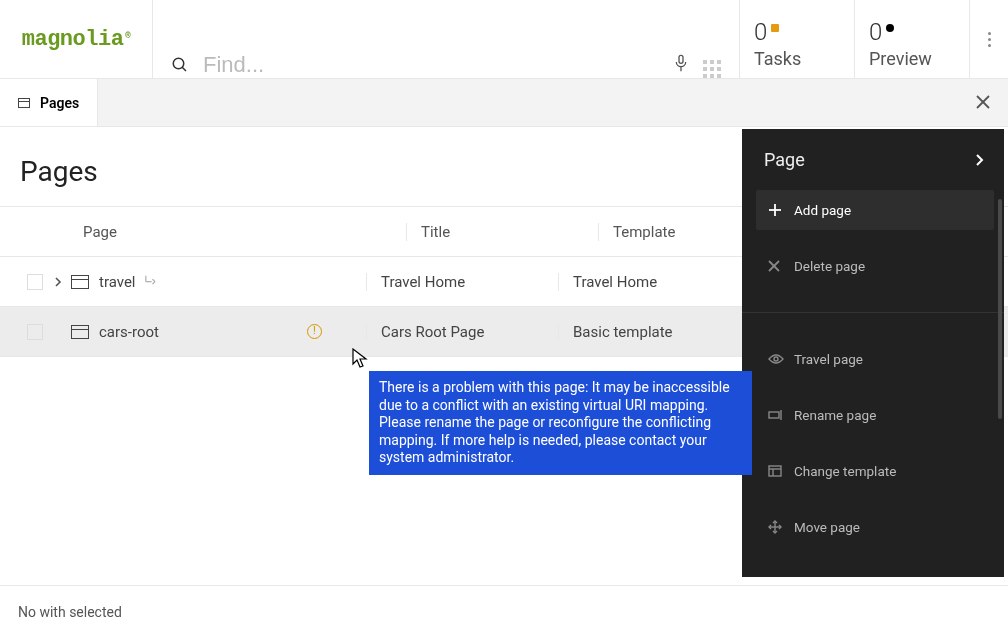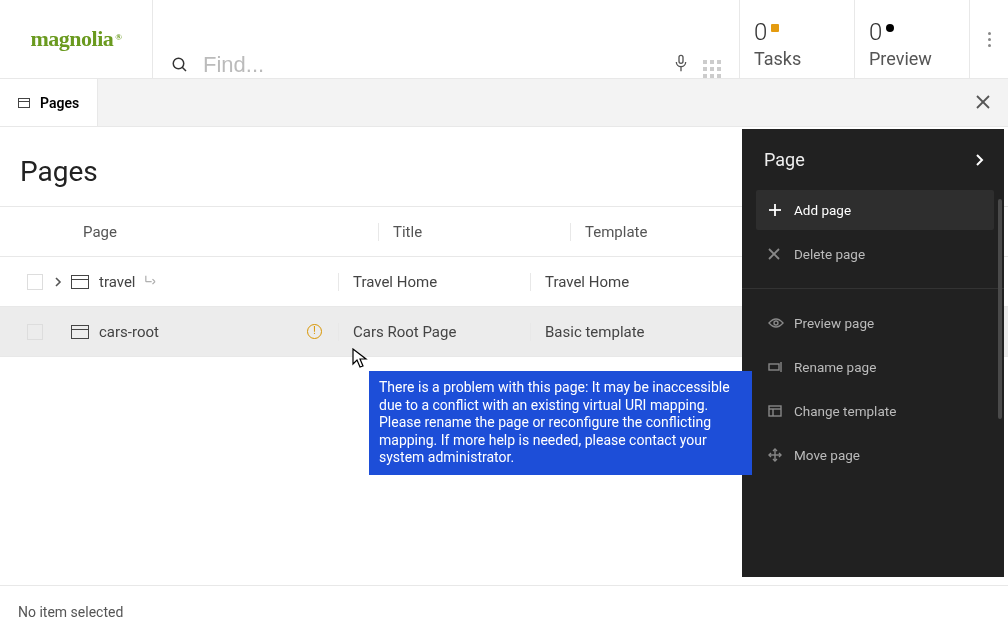--- a/index.html
+++ b/index.html
@@ -1,21 +1,21 @@
 <!DOCTYPE html>
 <html><head>
 <meta charset="utf-8">
 <style>
   * { box-sizing: border-box; margin: 0; padding: 0; }
   html, body { width: 1008px; height: 637px; overflow: hidden; font-family: -apple-system, BlinkMacSystemFont, "Segoe UI", Roboto, Helvetica, Arial, sans-serif; background: #fff; }
 
   
   .header { display: flex; height: 79px; border-bottom: 1px solid #e8e8e8; }
   .logo-cell { width: 153px; display: flex; align-items: center; justify-content: center; border-right: 1px solid #e8e8e8; }
-  .logo { font-family: Liberation Serif, serif; font-weight: 600; letter-spacing: -0.5px; }
+  .logo { font-family: Liberation Mono, monospace; font-weight: 600; letter-spacing: -0.5px; }
   .logo span.brand { color: #6a9a1f; font-size: 22px; }
   .logo span.reg { font-size: 9px; color: #6a9a1f; vertical-align: super; margin-left: 2px; }
   .search-cell { flex: 1; display: flex; align-items: flex-end; padding: 0 18px; border-right: 1px solid #e8e8e8; position: relative; }
   .search-icon { color: #444; margin-right: 14px; }
   .search-input { flex: 1; border: none; outline: none; font-size: 22px; color: #333; }
   .search-input::placeholder { color: #bbb; }
   .search-mic { color: #666; margin-right: 14px; }
   .grid-dots { display: inline-grid; grid-template-columns: repeat(3,4px); grid-auto-rows: 4px; gap: 3px; }
   .grid-dots i { width: 4px; height: 4px; background: #ccc; display: block; }
   .header-side { width: 115px; border-right: 1px solid #e8e8e8; padding: 18px 14px 0 14px; }
@@ -44,21 +44,21 @@
   .tree-ic::after { content:""; position:absolute; top:8px; left:8px; width:4px; height:4px; border:1.2px solid #888; }
   .tree-ic span { position:absolute; top:4px; left:4px; width:4px; height:6px; border-left:1.2px solid #888; border-bottom:1.2px solid #888; }
   .list-ic { width: 14px; height: 12px; display: inline-flex; flex-direction: column; justify-content: space-between; }
   .list-ic i { display:block; height: 1.5px; background: #bbb; }
 
   
   .table { width: 100%; }
   .thead { display: flex; height: 50px; align-items: center; border-bottom: 1px solid #e8e8e8; font-size: 15px; color: #555; background: #fff; }
   .col-select { width: 48px; }
   .col-page { width: 330px; padding-left: 35px; }
-  .col-title { width: 192px; border-left: 1px solid #e8e8e8; padding-left: 14px; }
+  .col-title { width: 192px; border-left: 1px solid #e8e8e8; padding-left: 14px; margin-left: 28px; }
   .col-template { flex: 1; border-left: 1px solid #e8e8e8; padding-left: 14px; }
   .trow { display: flex; height: 50px; align-items: center; border-bottom: 1px solid #e8e8e8; font-size: 15px; color: #444; }
   .trow.sel { background: #ececec; }
   .chk { width: 16px; height: 16px; border: 1.5px solid #ddd; margin-left: 19px; }
   .chev { width: 14px; text-align: center; color: #666; margin-left: 8px; }
   .page-ic { width: 18px; height: 14px; border: 1.5px solid #444; margin-left: 6px; margin-right: 10px; position: relative; }
   .page-ic::after { content:""; position:absolute; top:3px; left:0; right:0; border-top:1px solid #444; }
   .node-tool { color: #999; margin-left: 8px; font-size: 11px; }
   .warn-ic { width: 15px; height: 15px; border: 1.5px solid #d99500; color: #d99500; border-radius: 50%; text-align: center; font-size: 11px; line-height: 12px; margin-left: auto; margin-right: 16px; }
   .trow .col-title, .trow .col-template { color: #444; }
@@ -66,21 +66,21 @@
 
   
   .tooltip { position: absolute; left: 369px; top: 371px; width: 383px; background: #1d4ed8; color: #fff; font-size: 14px; line-height: 1.25; padding: 8px 10px; z-index: 60; }
   .cursor { position: absolute; left: 352px; top: 348px; z-index: 61; pointer-events: none; }
   .cursor svg { display:block; }
 
   
   .side-panel { position: absolute; right: 4px; top: 129px; width: 262px; height: 448px; background: #212121; color: #eee; z-index: 50; display:flex; flex-direction:column; }
   .sp-head { display: flex; align-items: center; padding: 20px 20px 20px 22px; font-size: 18px; font-weight: 400; }
   .sp-head .chev-r { margin-left: auto; color: #fff; }
-  .sp-body { padding: 0 10px 14px 14px; display:flex; flex-direction:column; gap:4px; overflow:hidden; }
+  .sp-body { padding: 0 10px 14px 14px; display:flex; flex-direction:column; gap:16px; overflow:hidden; }
   .sp-scroll { position:absolute; right:2px; top: 70px; width:4px; height: 220px; background: #4a4a4a; border-radius: 2px; }
   .action { display: flex; align-items: center; height: 40px; padding: 0 12px; font-size: 13.5px; color: #bbb; }
   .action.enabled { background: #2e2e2e; color: #fff; border-radius: 2px; }
   .action .ic { width: 26px; display:flex; align-items:center; color: #888; }
   .action.enabled .ic { color: #fff; }
   .sep { height: 1px; background: #333; margin: 10px -14px; }
 
   
   .footer { position: absolute; left: 0; right: 0; bottom: 0; height: 52px; border-top: 1px solid #e8e8e8; display: flex; align-items: center; padding-left: 18px; font-size: 14px; color: #555; background: #fff; z-index: 40; }
 
@@ -244,21 +244,21 @@
         <span>Delete page</span>
       </div>
       <div class="sep"></div>
       <div class="action">
         <span class="ic">
           <svg width="16" height="12" viewBox="0 0 16 12" fill="none" stroke="#888" stroke-width="1.4">
             <path d="M1 6 Q8 -2 15 6 Q8 14 1 6 Z"></path>
             <circle cx="8" cy="6" r="2"></circle>
           </svg>
         </span>
-        <span>Preview page</span>
+        <span>Travel page</span>
       </div>
       <div class="action">
         <span class="ic">
           <svg width="16" height="12" viewBox="0 0 16 12" fill="none" stroke="#888" stroke-width="1.4">
             <rect x="1" y="3" width="10" height="6"></rect>
             <line x1="13" y1="1" x2="13" y2="11"></line>
           </svg>
         </span>
         <span>Rename page</span>
       </div>
@@ -283,14 +283,14 @@
             <polyline points="11,5 13,7 11,9"></polyline>
           </svg>
         </span>
         <span>Move page</span>
       </div>
     </div>
   <div class="sp-scroll"></div>
 </div>
 
 <div class="footer">
-  <span>No item selected</span>
+  <span>No with selected</span>
 </div>
 
 </body></html>

